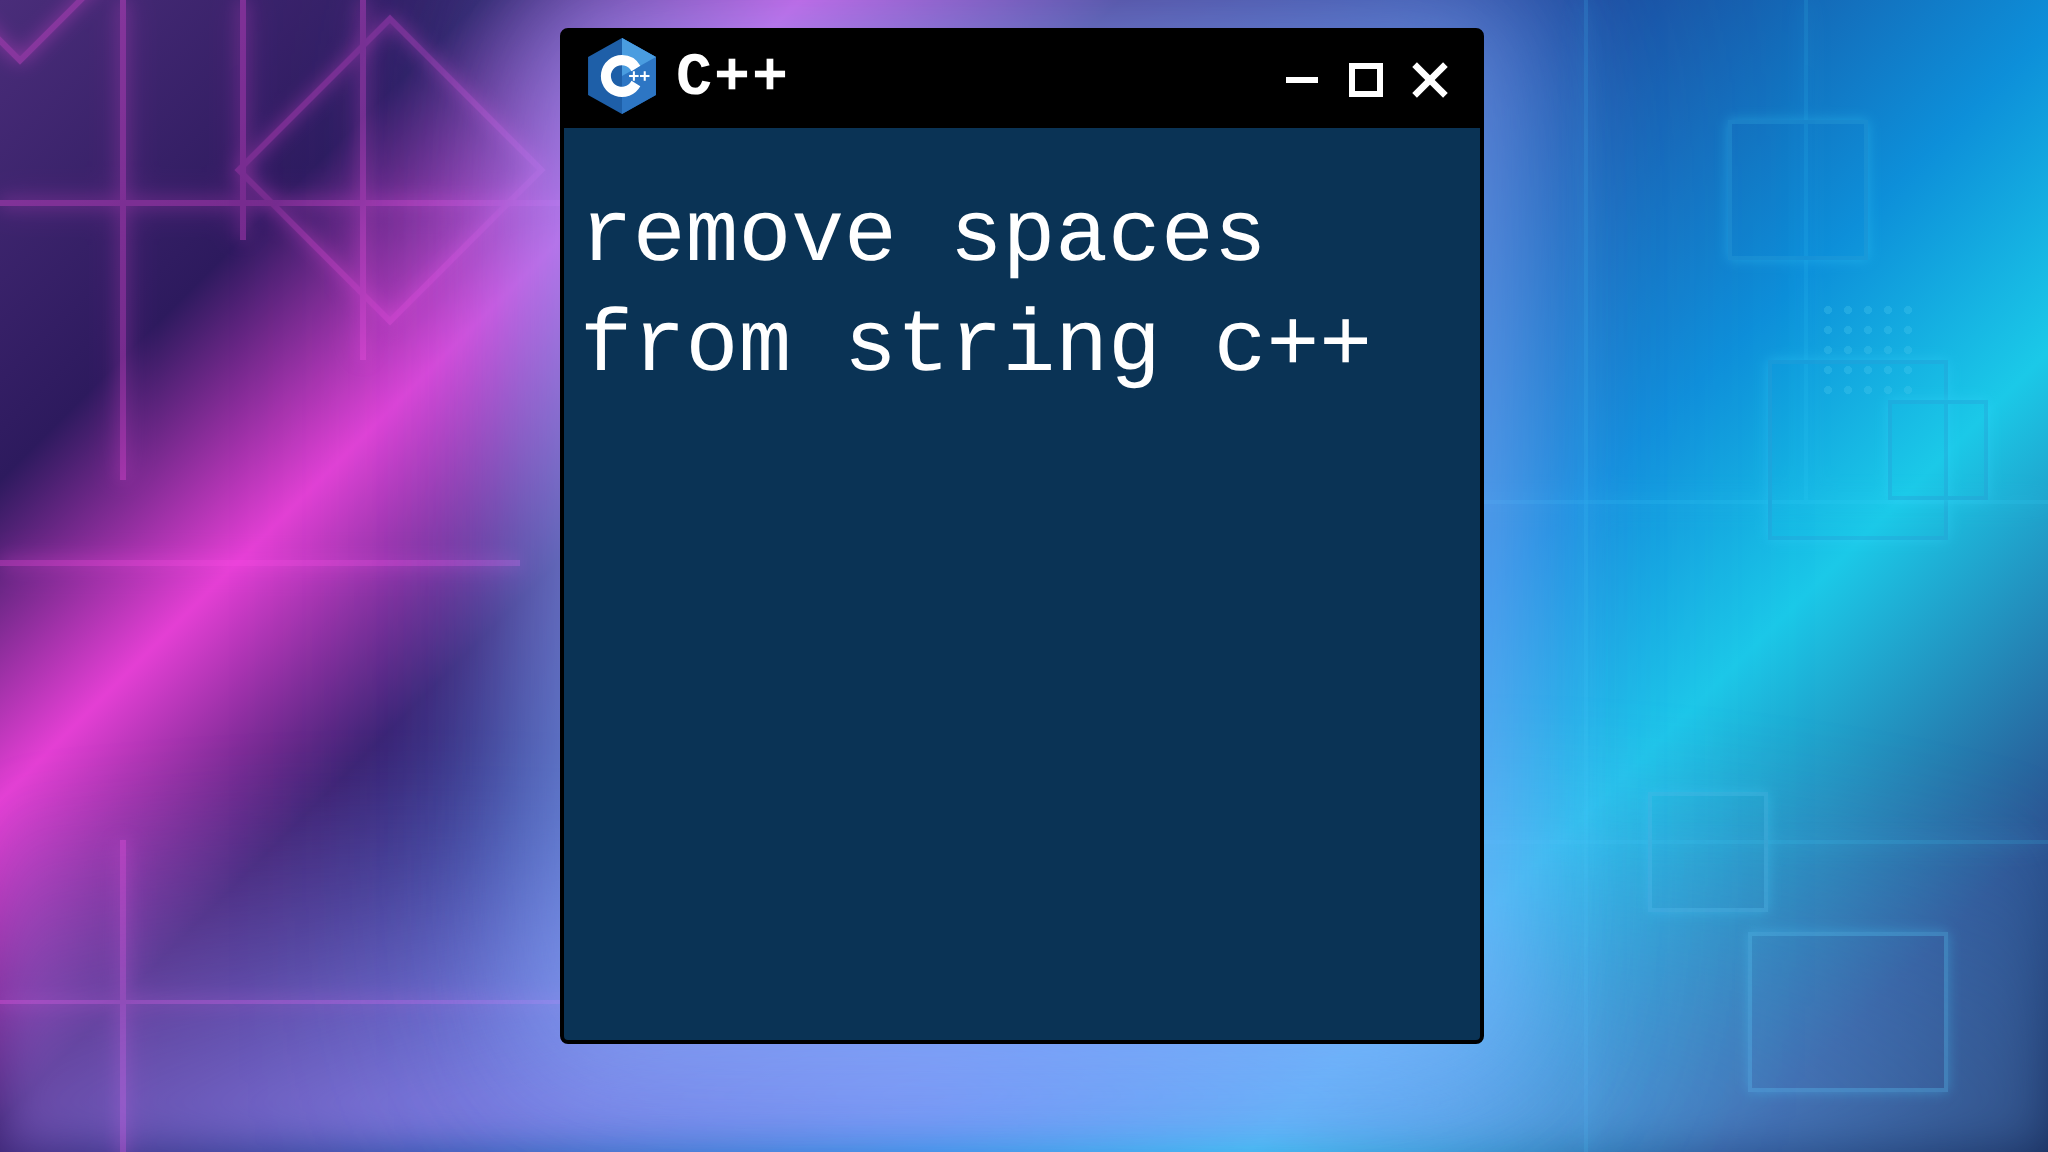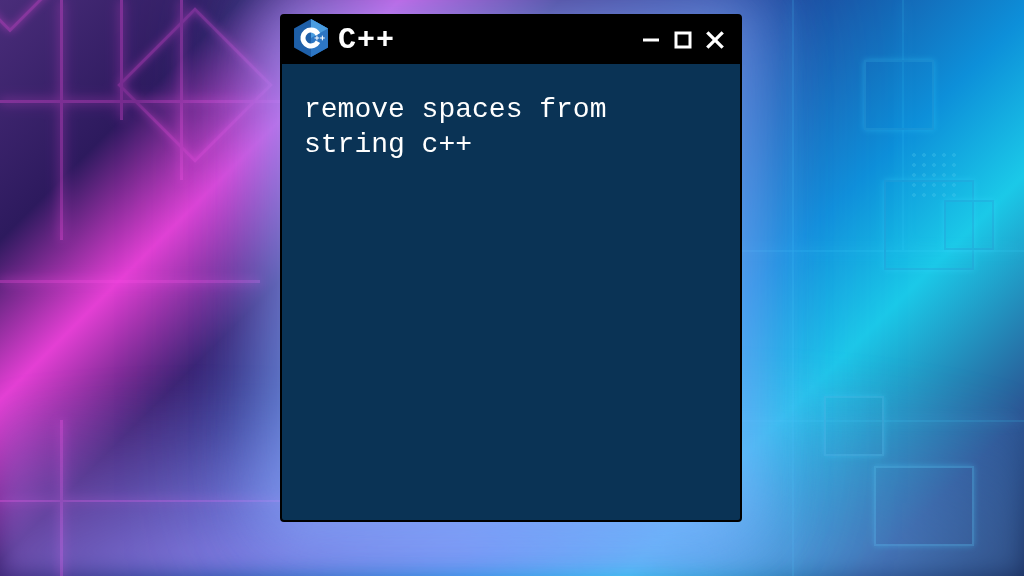--- a/index.html
+++ b/index.html
@@ -146,23 +146,23 @@
     }
 
     .win-btn svg {
       stroke: #fff;
       stroke-width: 3;
       fill: none;
     }
 
     .content {
       flex: 1;
-      padding: 28px 22px;
+      padding: 28px 8px;
       color: #fff;
-      font-size: 28px;
+      font-size: 44px;
       line-height: 1.25;
       font-family: 'Courier New', 'Consolas', monospace;
       letter-spacing: 0px;
       white-space: pre-wrap;
       word-break: break-word;
       font-weight: 500;
     }
   </style>
 </head>
 <body>

